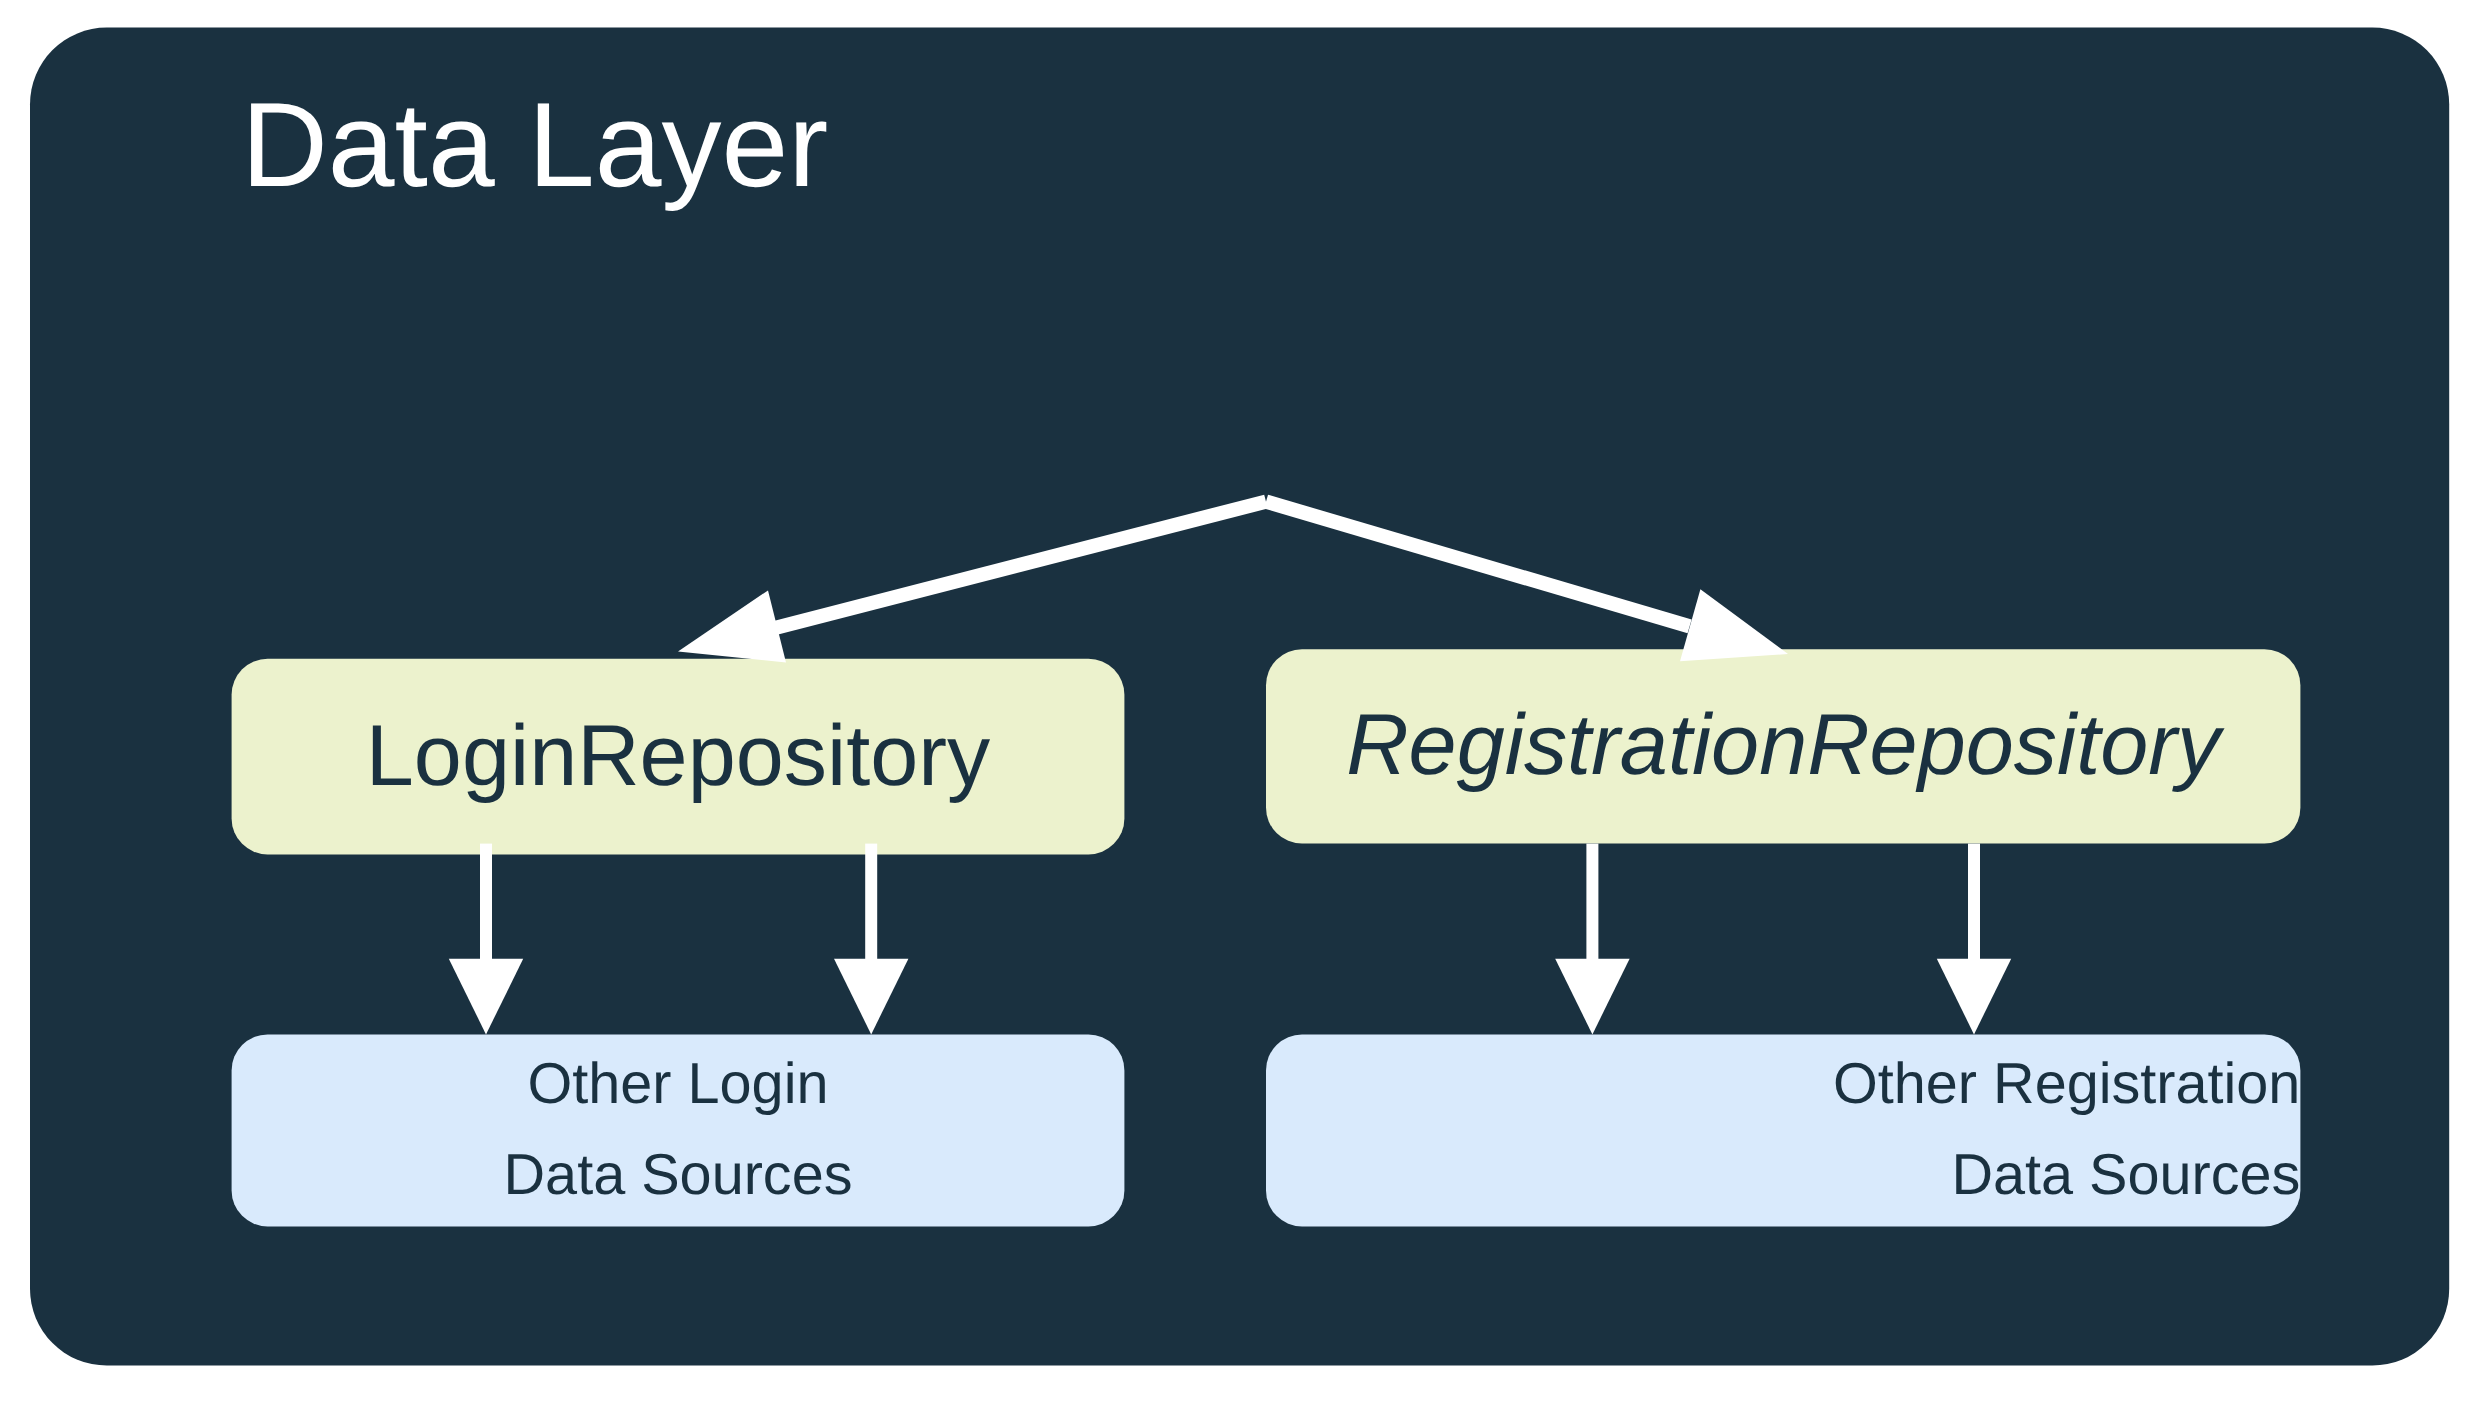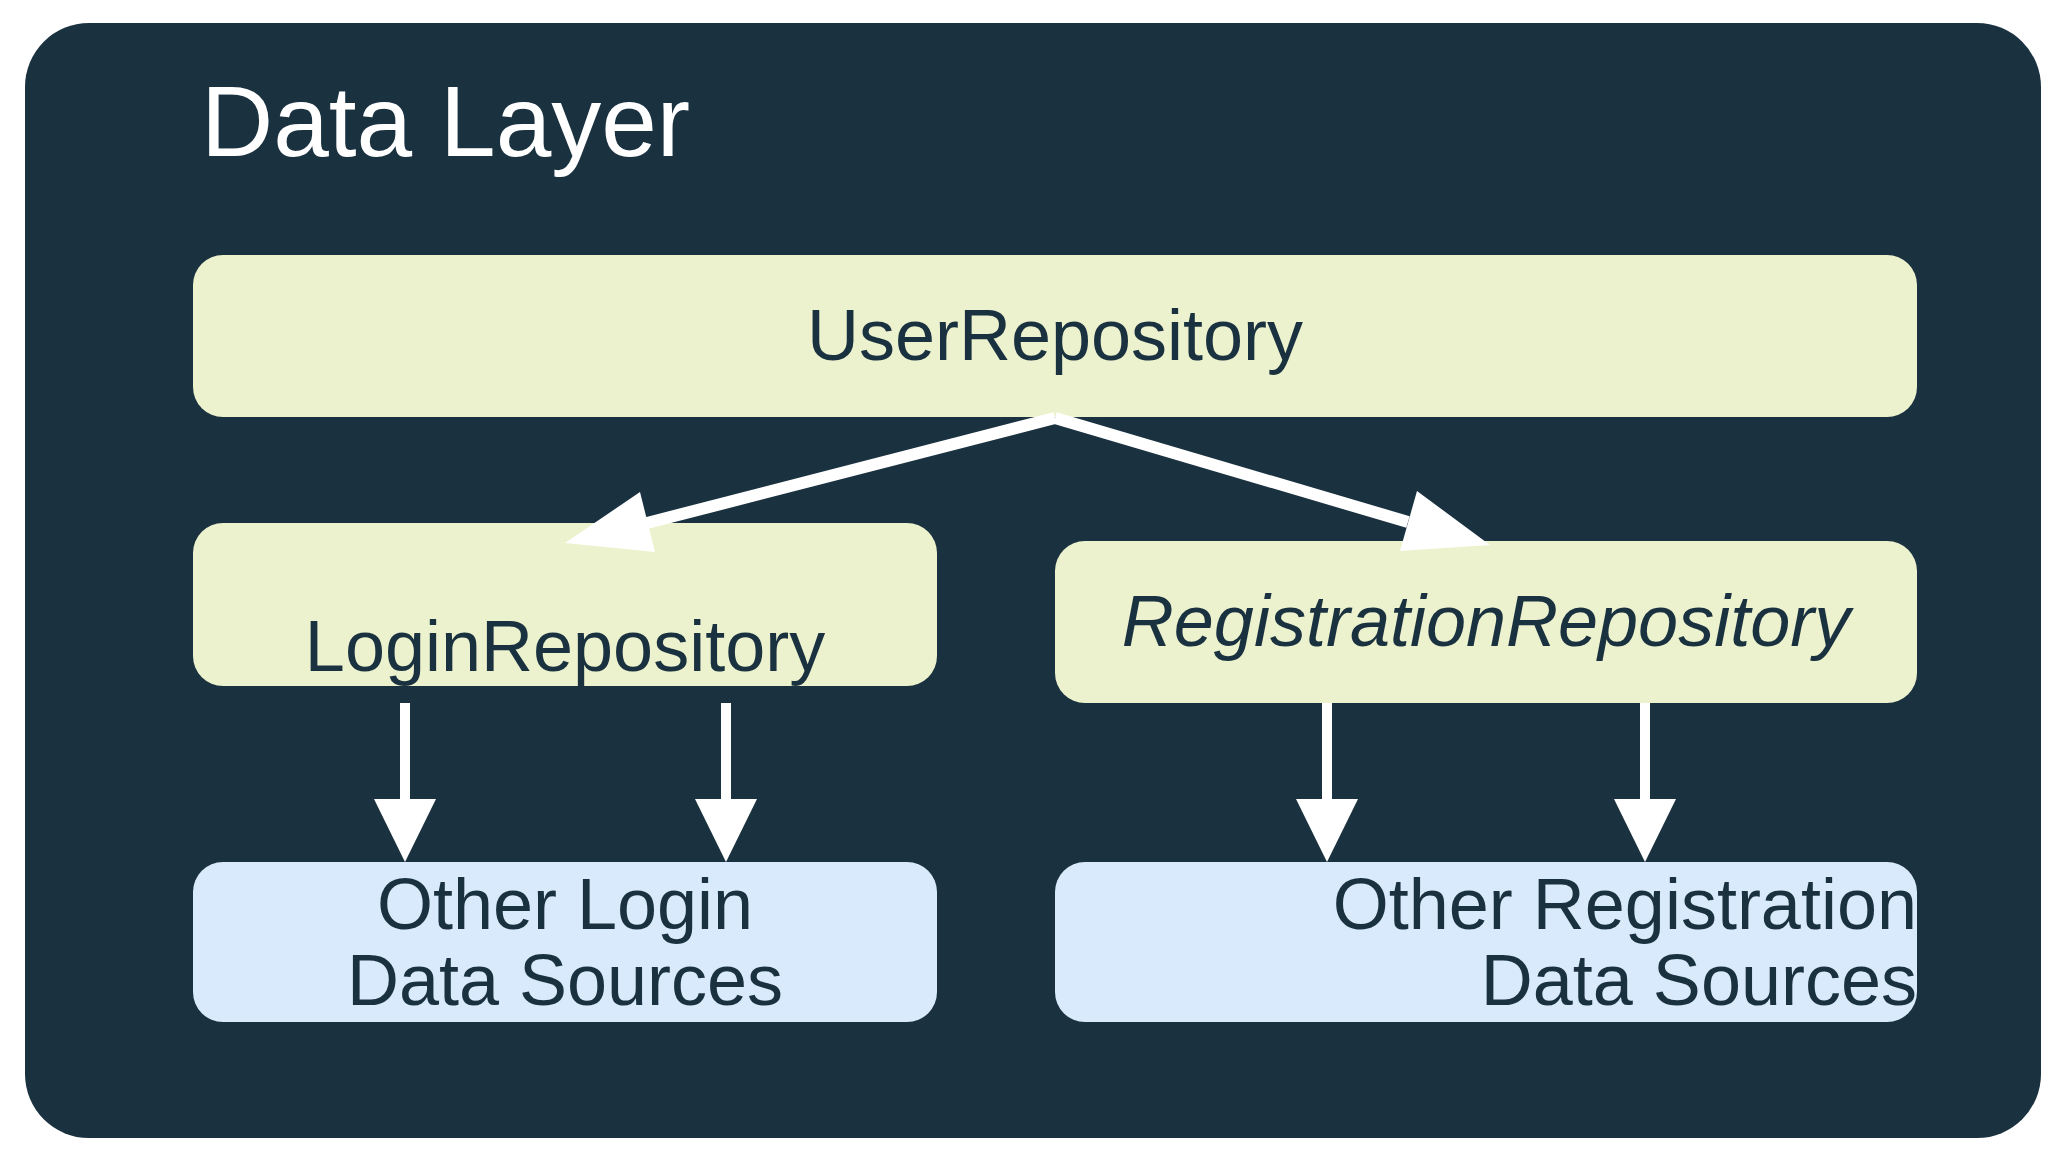--- a/index.html
+++ b/index.html
@@ -23,42 +23,39 @@
     position:absolute;left:176px;top:38px;
     font-size:100px;line-height:1.2;font-weight:400;color:var(--title-text);
     letter-spacing:0px;white-space:nowrap;
   }
   .node{
     position:absolute;display:flex;align-items:center;justify-content:center;
     flex-direction:column;text-align:center;border-radius:30px;
     color:var(--box-text);
   }
   .repo{background:var(--repo-box-bg);font-size:72px;line-height:1.1;}
-  .source{background:var(--source-box-bg);font-size:72px;line-height:76px;}
+  .source{background:var(--source-box-bg);font-size:48px;line-height:76px;}
   .node-user{left:168px;top:232px;width:1724px;height:162px;}
-  .node-login{left:168px;top:500px;width:744px;height:163px;justify-content:flex-end;}
+  .node-login{left:168px;top:526px;width:744px;height:163px;}
   .node-registration{left:1030px;top:518px;width:862px;height:162px;font-style:italic;}
   .node-other-login{left:168px;top:839px;width:744px;height:160px;}
   .node-other-registration{left:1030px;top:839px;width:862px;height:160px;align-items:flex-end;}
   .arrow-layer{position:absolute;left:0;top:0;width:2016px;height:1115px;pointer-events:none;}
   .arrow-layer .shaft{stroke:var(--arrow);stroke-width:12;fill:none;stroke-linejoin:miter;}
   .arrow-layer .head{fill:var(--arrow);stroke:none;}
   .arrow-layer .stem{fill:var(--arrow);}
 </style>
 </head>
 <body>
 
 <div class="page">
   <div class="container">
 
     <div class="title">Data Layer</div>
 
-    <div class="node repo node-user">
-      <span>UserRepository</span>
-    </div>
 
     <div class="node repo node-login">
       <span>LoginRepository</span>
     </div>
 
     <div class="node repo node-registration">
       <span>RegistrationRepository</span>
     </div>
 
     <div class="node source node-other-login">

